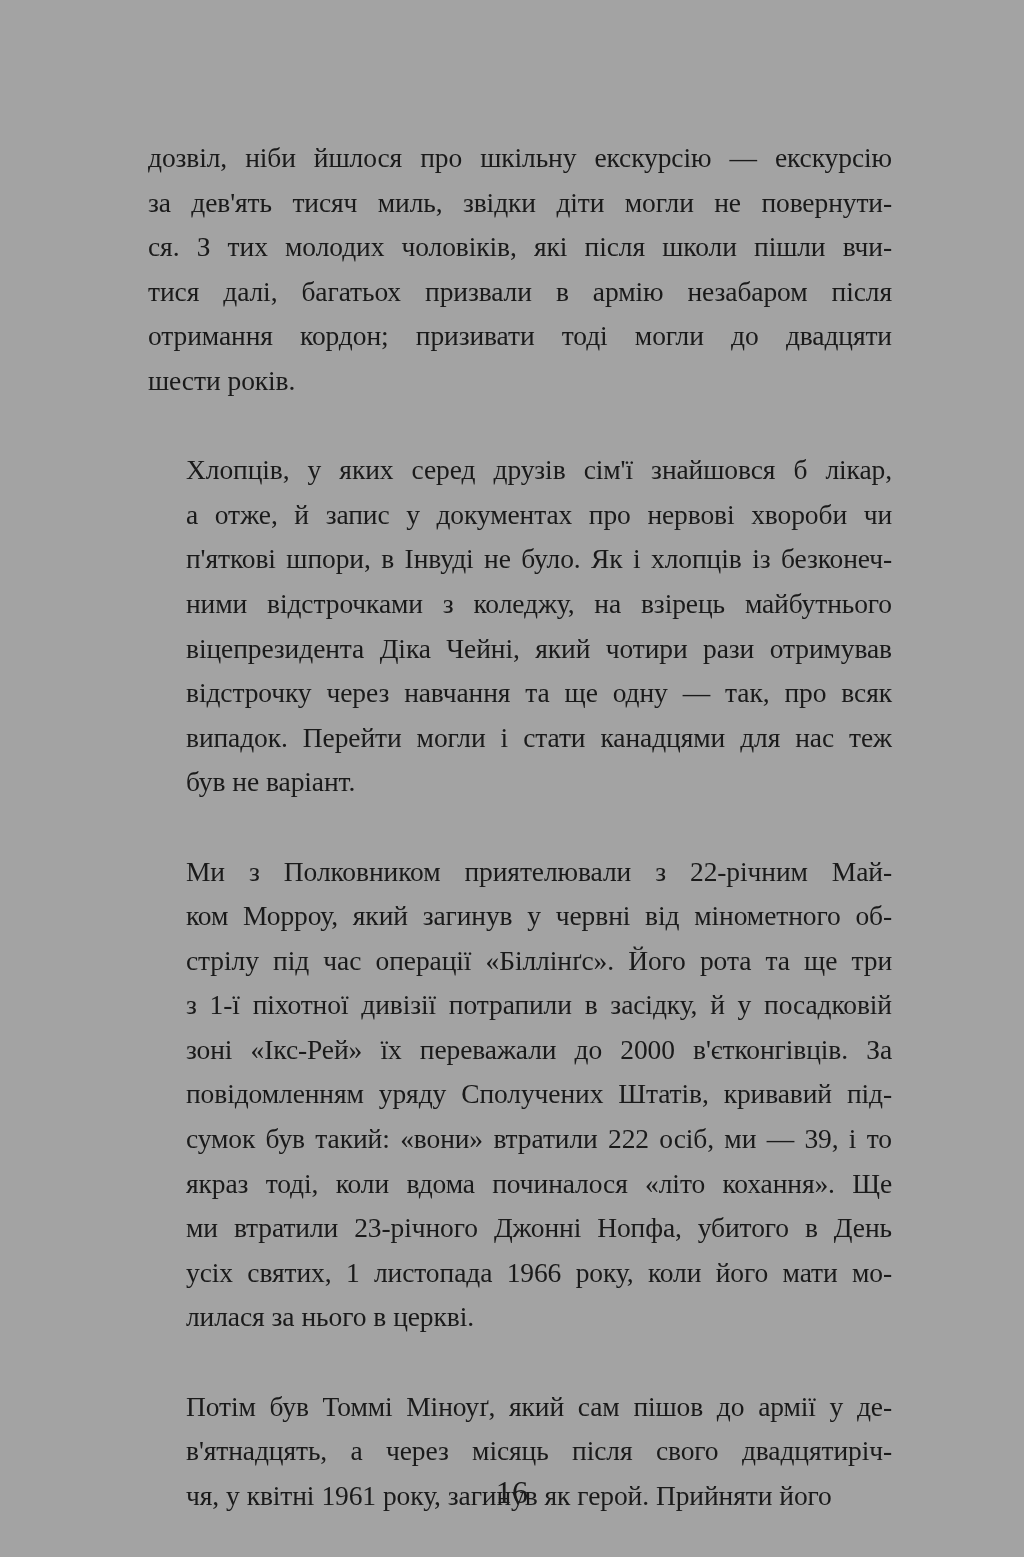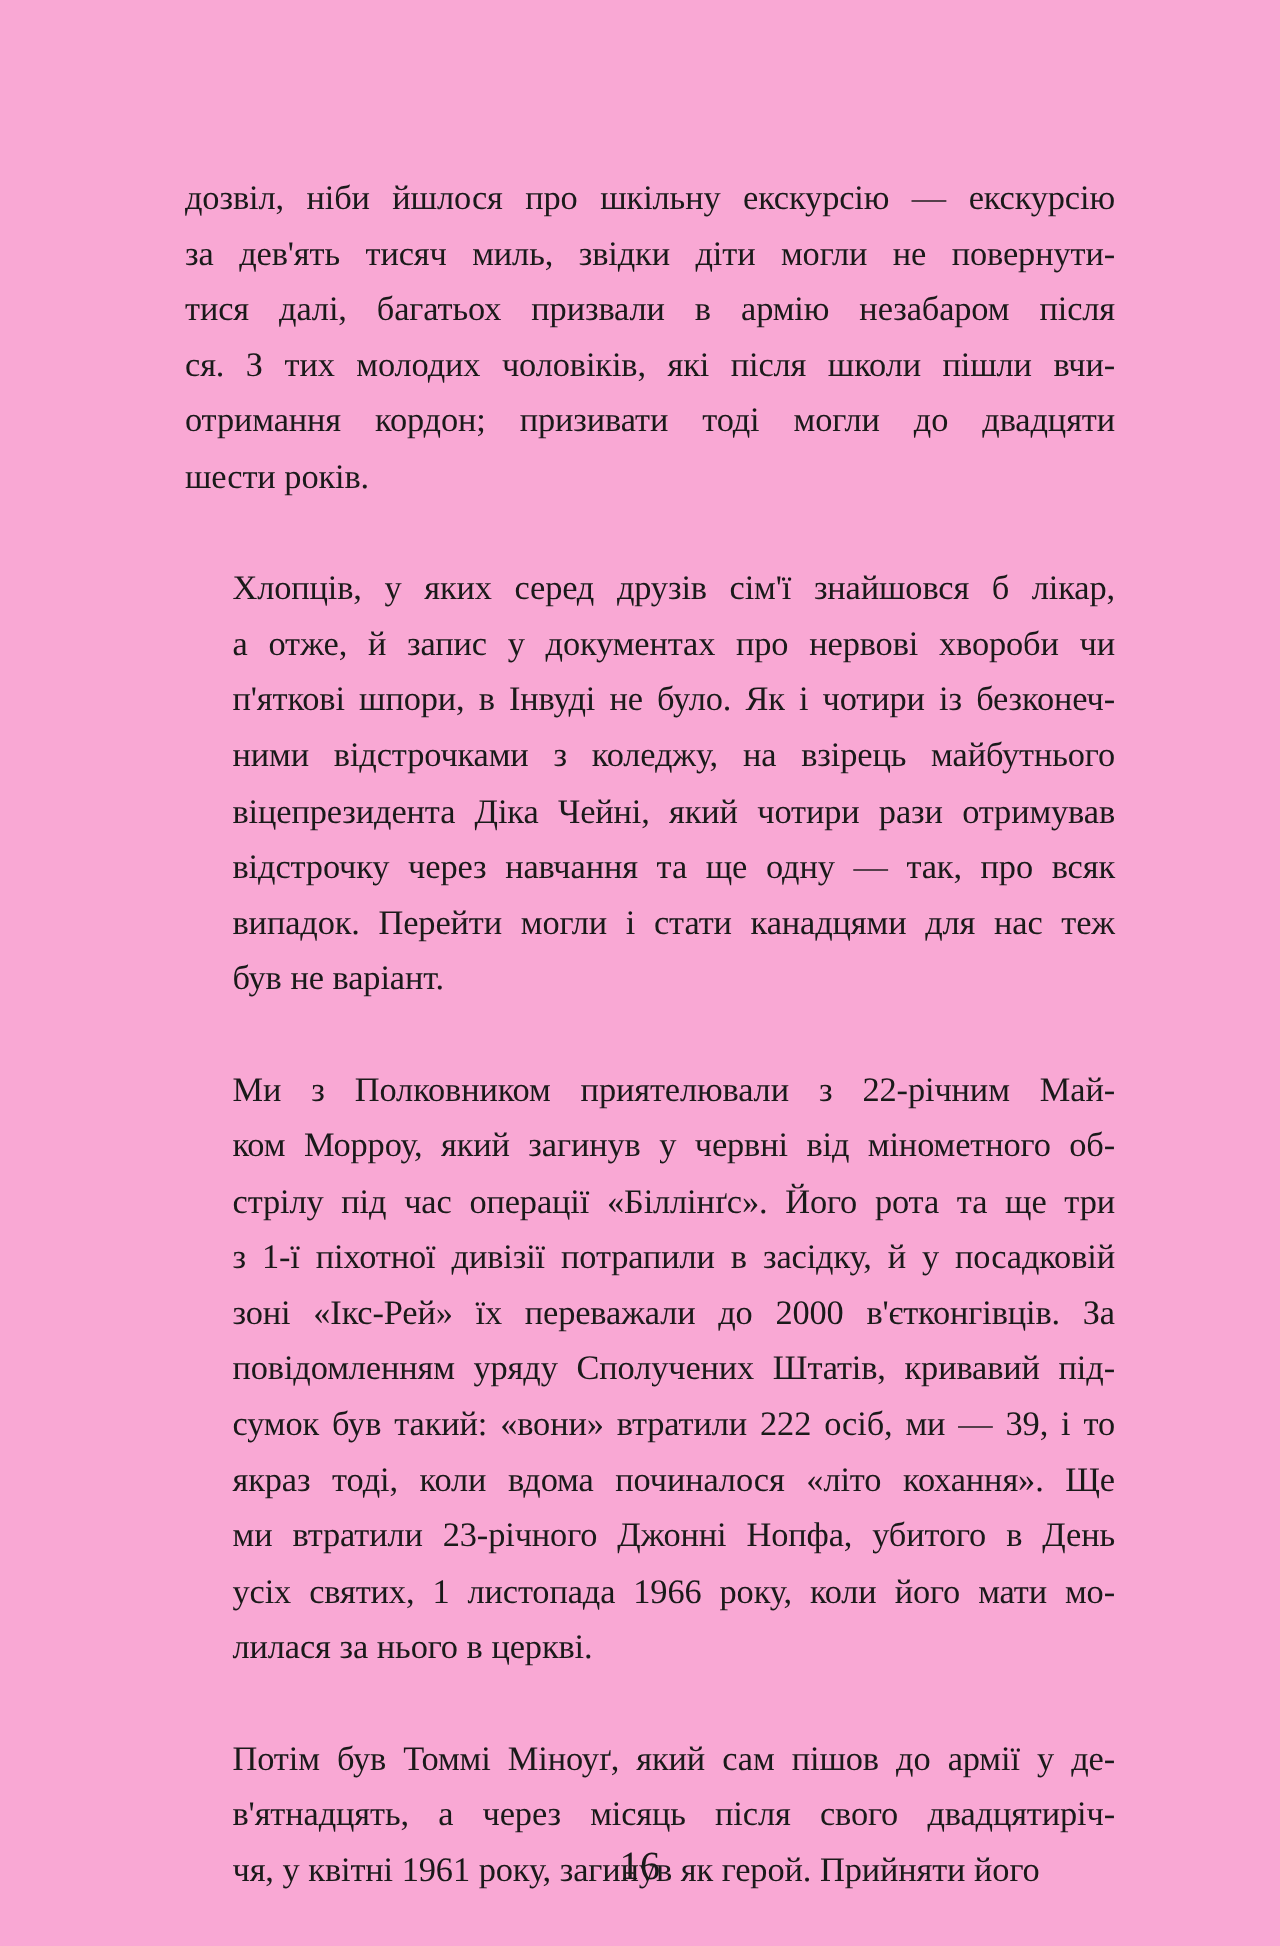--- a/index.html
+++ b/index.html
@@ -10,21 +10,21 @@
   }
   body {
     font-family: "Liberation Serif", "DejaVu Serif", serif;
     color: #1a1a1a;
   }
   .page {
     position: relative;
     width: 1024px;
     height: 1557px;
     margin: 0 auto;
-    background: #f9a8d4;
+    background: #a3a3a3;
     overflow: hidden;
     box-sizing: border-box;
   }
   .text-column {
     position: absolute;
     left: 148px;
     top: 136px;
     width: 744px;
   }
   .para {
@@ -68,30 +68,30 @@
 </head>
 <body>
 
 <div class="page">
 
   <div class="text-column">
 
     <p class="para no-indent">
       <span class="line" style="text-align-last: justify; text-align: justify;">дозвіл, ніби йшлося про шкільну екскурсію — екскурсію</span>
       <span class="line" style="text-align-last: justify; text-align: justify;">за дев'ять тисяч миль, звідки діти могли не повернути-</span>
+      <span class="line" style="text-align-last: justify; text-align: justify;">ся. З тих молодих чоловіків, які після школи пішли вчи-</span>
       <span class="line" style="text-align-last: justify; text-align: justify;">тися далі, багатьох призвали в армію незабаром після</span>
-      <span class="line" style="text-align-last: justify; text-align: justify;">ся. З тих молодих чоловіків, які після школи пішли вчи-</span>
       <span class="line" style="text-align-last: justify; text-align: justify;">отримання кордон; призивати тоді могли до двадцяти</span>
       <span class="line" style="text-align: left; text-align-last: left;">шести років.</span>
     </p>
 
     <p class="para indent">
       <span class="line" style="text-align-last: justify; text-align: justify;">Хлопців, у яких серед друзів сім'ї знайшовся б лікар,</span>
       <span class="line" style="text-align-last: justify; text-align: justify;">а отже, й запис у документах про нервові хвороби чи</span>
-      <span class="line" style="text-align-last: justify; text-align: justify;">п'яткові шпори, в Інвуді не було. Як і чотири із безконеч-</span>
+      <span class="line" style="text-align-last: justify; text-align: justify;">п'яткові шпори, в Інвуді не було. Як і хлопців із безконеч-</span>
       <span class="line" style="text-align-last: justify; text-align: justify;">ними відстрочками з коледжу, на взірець майбутнього</span>
       <span class="line" style="text-align-last: justify; text-align: justify;">віцепрезидента Діка Чейні, який чотири рази отримував</span>
       <span class="line" style="text-align-last: justify; text-align: justify;">відстрочку через навчання та ще одну — так, про всяк</span>
       <span class="line" style="text-align-last: justify; text-align: justify;">випадок. Перейти могли і стати канадцями для нас теж</span>
       <span class="line" style="text-align: left; text-align-last: left;">був не варіант.</span>
     </p>
 
     <p class="para indent">
       <span class="line" style="text-align-last: justify; text-align: justify;">Ми з Полковником приятелювали з 22-річним Май-</span>
       <span class="line" style="text-align-last: justify; text-align: justify;">ком Морроу, який загинув у червні від мінометного об-</span>

